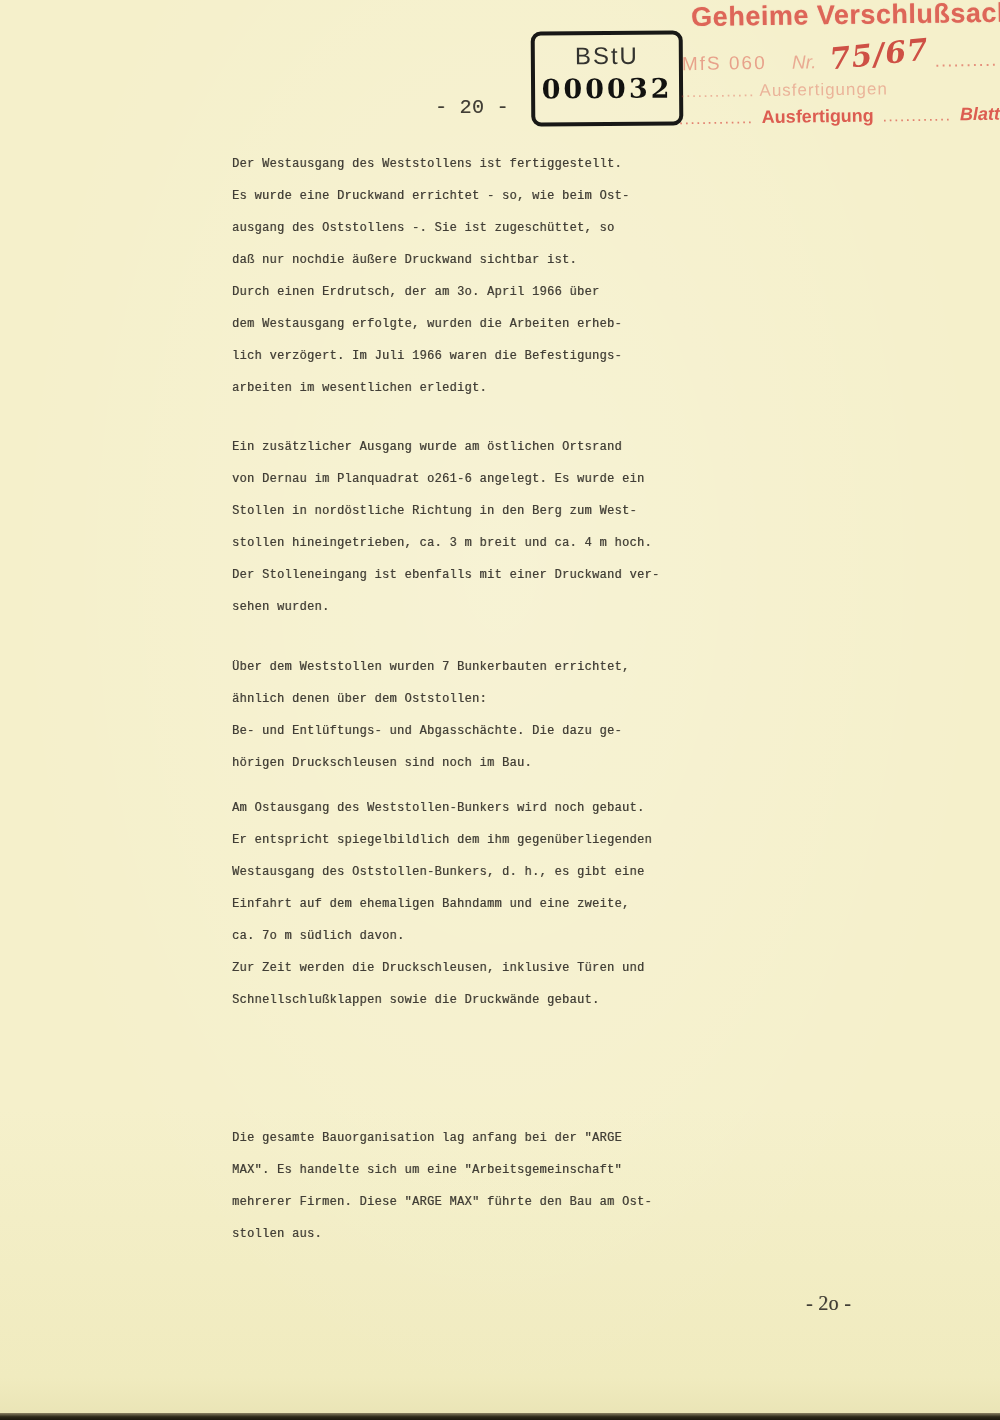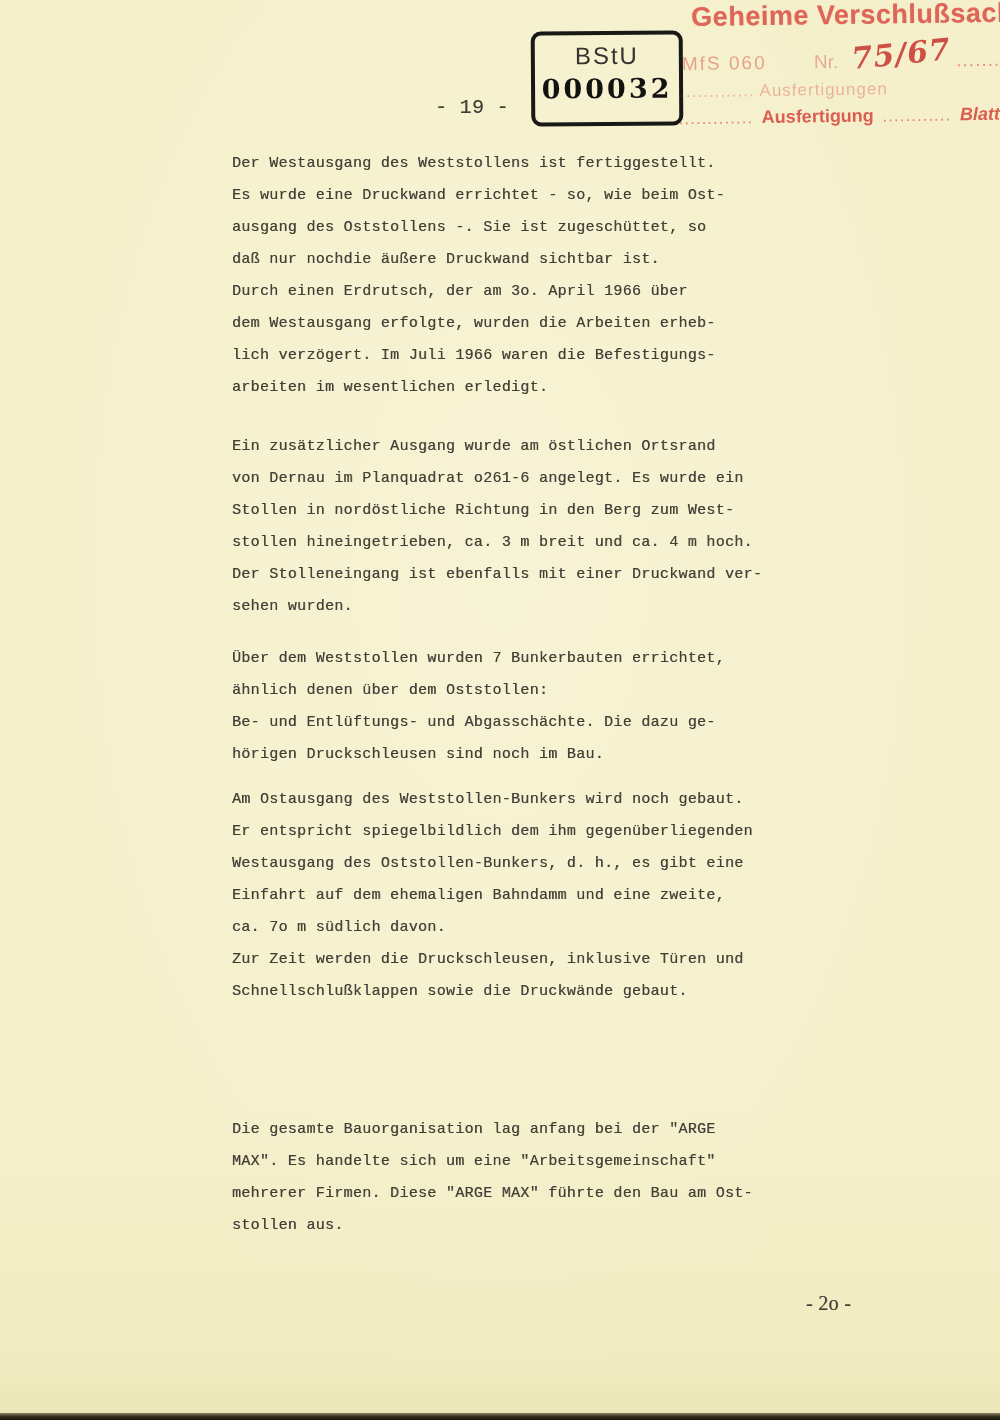--- a/index.html
+++ b/index.html
@@ -18,29 +18,29 @@
     background-color: var(--paper);
   }
 
   
   .body-text {
     position: absolute;
     left: 232px;
     top: 148px;
     width: 730px;
     color: var(--ink);
-    font-size: 15px;
+    font-size: 12px;
     line-height: 32px;
     letter-spacing: 0.3px;
     text-shadow: 0.4px 0.4px 0.5px rgba(62,58,48,0.55);
     white-space: pre;
   }
   .paragraph { margin: 0; }
   .paragraph:nth-child(1) { margin-bottom: 27px; }
-  .paragraph:nth-child(2) { margin-bottom: 20px; }
+  .paragraph:nth-child(2) { margin-bottom: 28px; }
   .paragraph:nth-child(3) { margin-bottom: 13px; }
   .paragraph:nth-child(4) { margin-bottom: 106px; }
 
   .pagenum-top, .pagenum-bottom {
     position: absolute;
     color: var(--ink);
     font-size: 20px;
     letter-spacing: 0.3px;
     text-shadow: 0.4px 0.4px 0.5px rgba(62,58,48,0.5);
   }
@@ -99,21 +99,21 @@
     text-shadow: 0 0 1px rgba(224,72,64,0.5);
   }
   .rs-line2 {
     position: absolute;
     left: 6px;
     top: 40px;
     font-size: 19px;
     white-space: nowrap;
   }
   .rs-mfs  { opacity: 0.45; letter-spacing: 2px; }
-  .rs-nr   { opacity: 0.4; margin-left: 42px; }
+  .rs-nr   { opacity: 0.4; margin-left: 20px; font-style: italic; }
   .rs-hand {
     display: inline-block;
     font-family: "DejaVu Serif", serif;
     font-style: italic;
     font-weight: 600;
     font-size: 30px;
     color: #c8352e;
     transform: rotate(-5deg) translateY(-3px);
     margin-left: 8px;
     opacity: 0.85;
@@ -147,21 +147,21 @@
     left: 0; bottom: 0;
     width: 100%; height: 7px;
     background: linear-gradient(180deg, #8a8163 0%, #2c2718 55%, #1c180e 100%);
   }
 </style>
 </head>
 <body>
 
 <div class="page">
 
-  <div class="pagenum-top">- 19 -</div>
+  <div class="pagenum-top">- 20 -</div>
 
   <div class="bstu-stamp">
     <div class="bstu-line1">BStU</div>
     <div class="bstu-line2">000032</div>
   </div>
 
   <div class="red-stamp">
     <div class="rs-title">Geheime Verschlußsache</div>
     <div class="rs-line2">
       <span class="rs-mfs">MfS 060</span>

